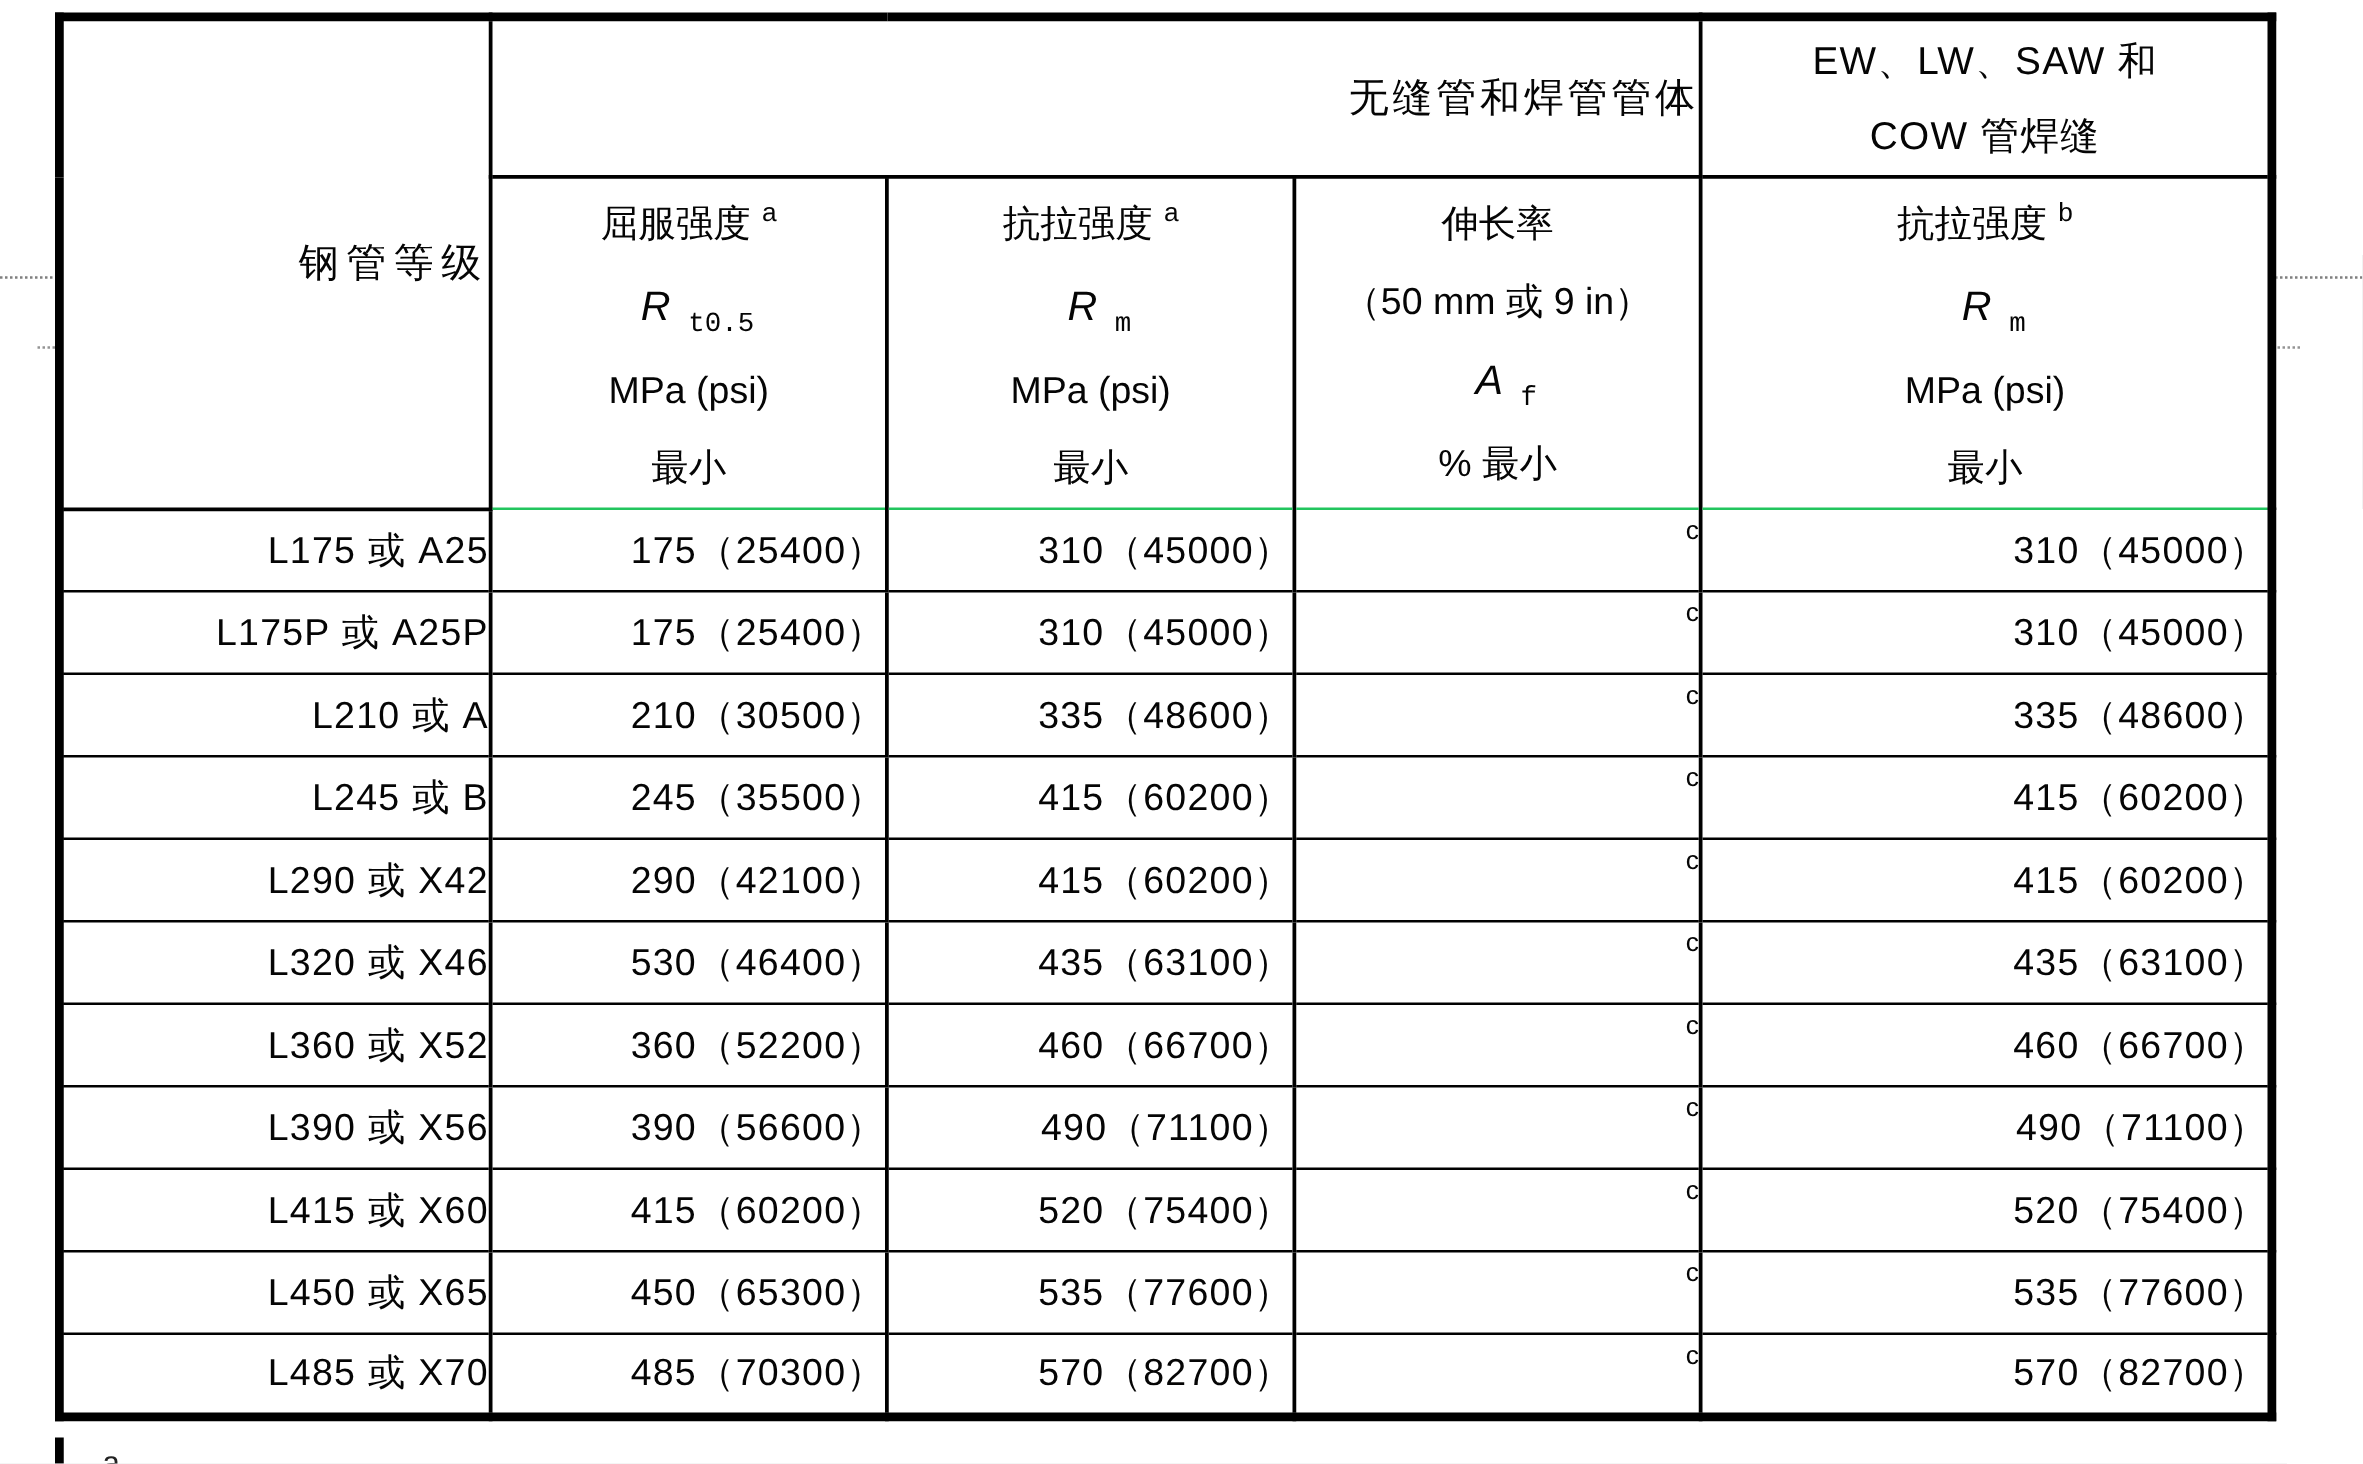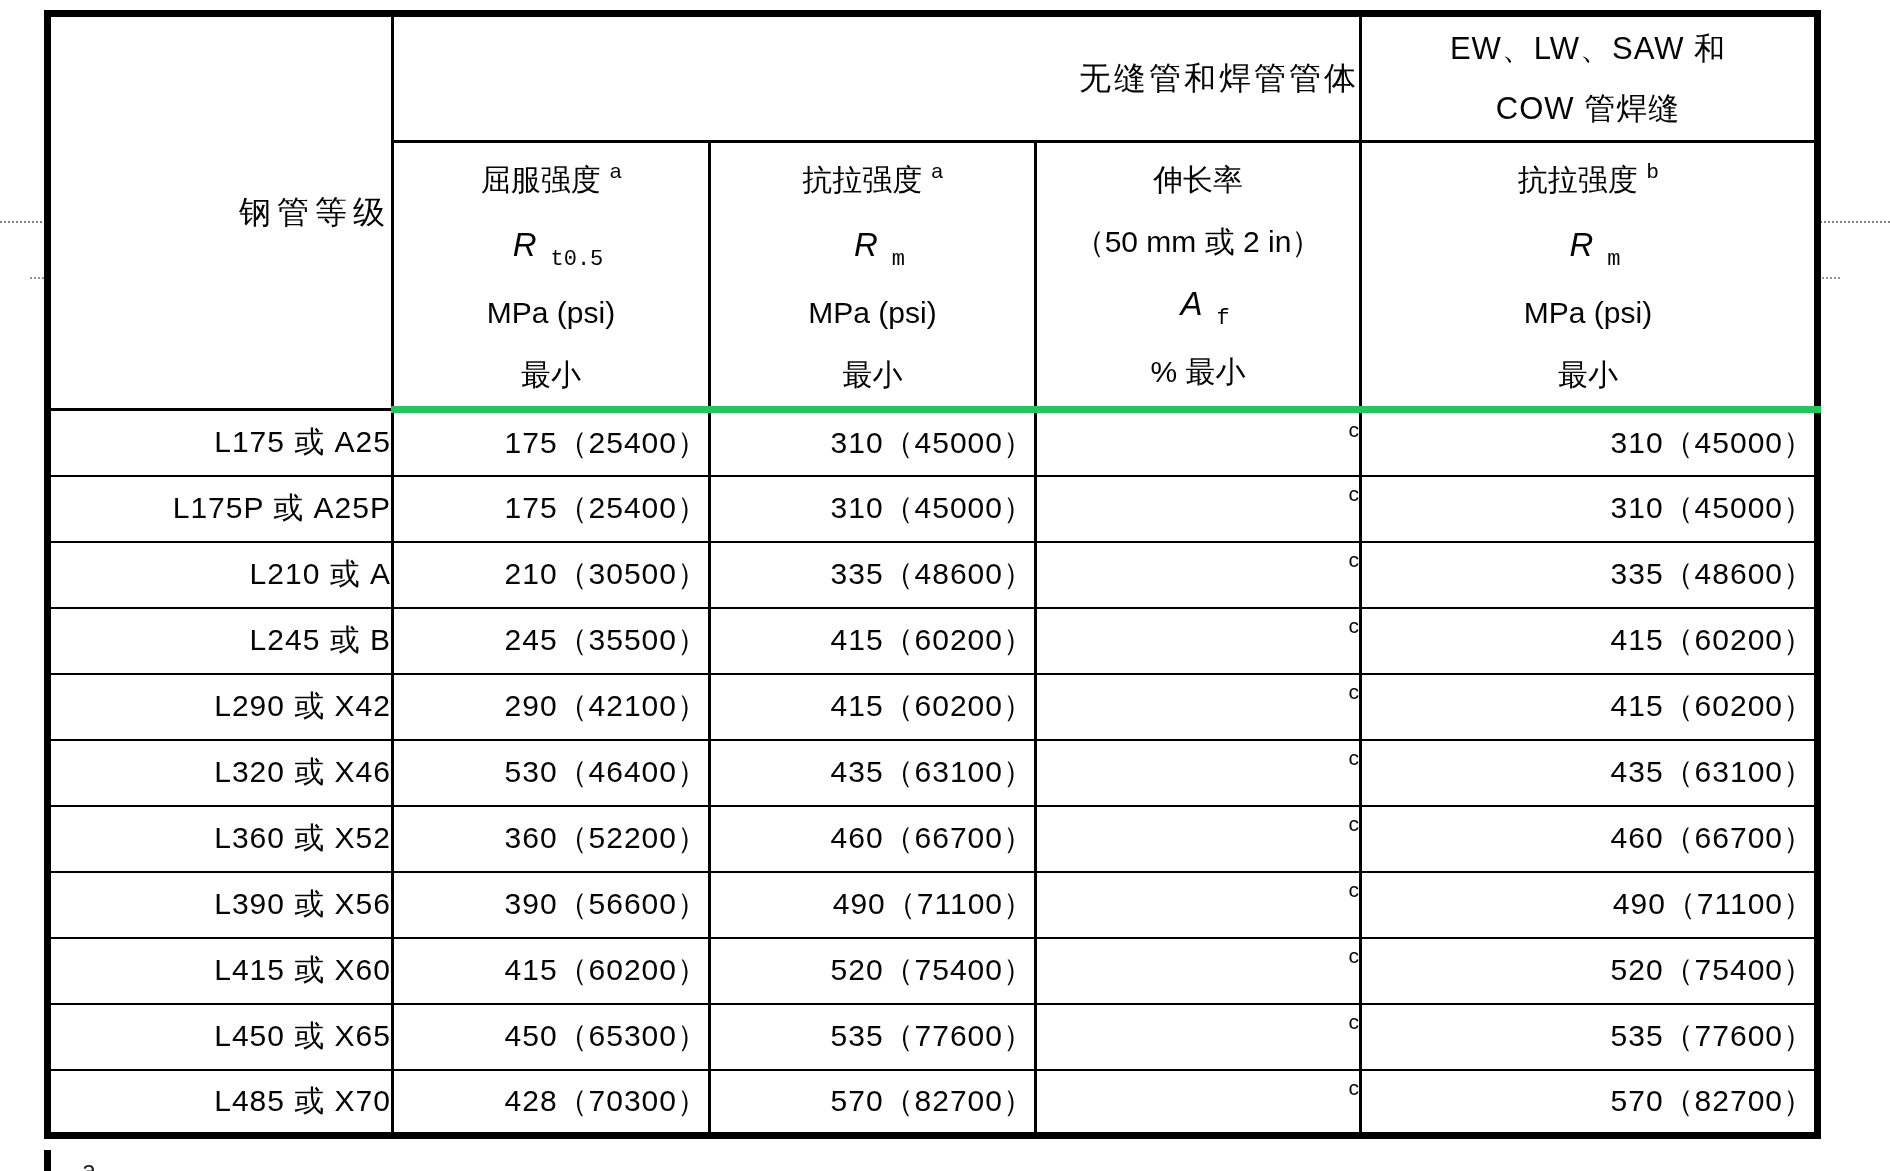--- a/index.html
+++ b/index.html
@@ -28,21 +28,21 @@
   }
   td.h-col{
     text-align:center;vertical-align:top;font-size:30px;line-height:62px;padding-top:6px;
   }
   .fn-sup{
     font-size:21px;position:relative;top:-12px;margin-left:9px;font-style:normal;
   }
   .sym{font-style:italic;font-size:33px;font-family:"Liberation Sans","DejaVu Sans",sans-serif;}
   .sym-sub{font-size:22px;position:relative;top:9px;left:14px;font-style:normal;font-family:Liberation Mono, monospace;}
   tr.data-row td{border-top-width:2px;border-bottom-width:2px;text-align:right;}
-  tr.subhead-row td{border-bottom:7px solid #22c55e;}
+  tr.subhead-row td{border-bottom:2px solid #22c55e;}
   td.c-grade{
     text-align:left;vertical-align:middle;font-size:30px;padding-left:26px;letter-spacing:1px;
   }
   td.c-num{text-align:center;vertical-align:middle;font-size:30px;letter-spacing:1px;}
   td.c-note{text-align:center;vertical-align:top;}
   td.c-note .note-sup{font-size:21px;position:relative;top:5px;}
   .artifact{position:absolute;height:0;pointer-events:none;}
   .artifact.a1{left:0;top:221px;width:1890px;border-top:2px dotted rgba(0,0,0,0.50);}
   .artifact.a2{left:30px;top:277px;width:1810px;border-top:2px dotted rgba(0,0,0,0.42);}
   .artifact.a3{left:55px;top:380px;width:1700px;border-top:2px dotted rgba(0,0,0,0.30);}
@@ -91,21 +91,21 @@
           <div>最小</div>
         </td>
         <td class="h-col">
           <div><span>抗拉强度</span><span class="fn-sup">a</span></div>
           <div><span class="sym">R</span><span class="sym-sub">m</span></div>
           <div>MPa (psi)</div>
           <div>最小</div>
         </td>
         <td class="h-col">
           <div>伸长率</div>
-          <div>（50 mm 或 2 in）</div>
+          <div>（50 mm 或 9 in）</div>
           <div><span class="sym">A</span><span class="sym-sub">f</span></div>
           <div>% 最小</div>
         </td>
         <td class="h-col">
           <div><span>抗拉强度</span><span class="fn-sup">b</span></div>
           <div><span class="sym">R</span><span class="sym-sub">m</span></div>
           <div>MPa (psi)</div>
           <div>最小</div>
         </td>
       </tr>
@@ -175,21 +175,21 @@
       </tr>
       <tr class="data-row">
         <td class="c-grade"><span>L450 或 X65</span></td>
         <td class="c-num"><span>450（65300）</span></td>
         <td class="c-num"><span>535（77600）</span></td>
         <td class="c-note"><span class="note-sup">c</span></td>
         <td class="c-num"><span>535（77600）</span></td>
       </tr>
       <tr class="data-row">
         <td class="c-grade"><span>L485 或 X70</span></td>
-        <td class="c-num"><span>428（70300）</span></td>
+        <td class="c-num"><span>485（70300）</span></td>
         <td class="c-num"><span>570（82700）</span></td>
         <td class="c-note"><span class="note-sup">c</span></td>
         <td class="c-num"><span>570（82700）</span></td>
       </tr>
     </tbody>
   </table>
 
   <div id="left-border-stub"></div>
   <div id="footnote-fragment">a</div>
 

